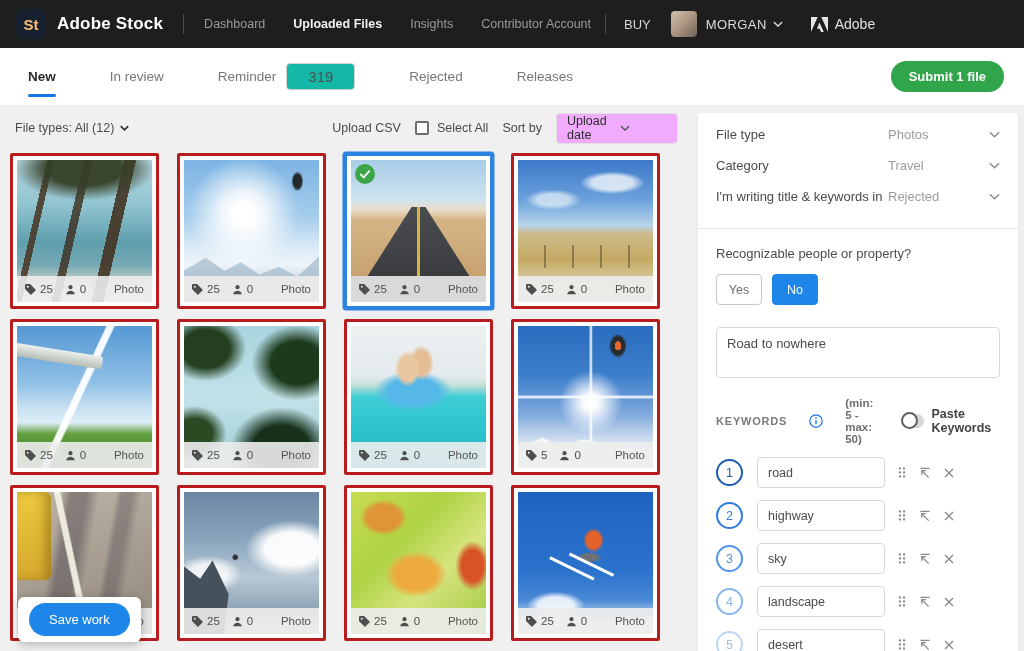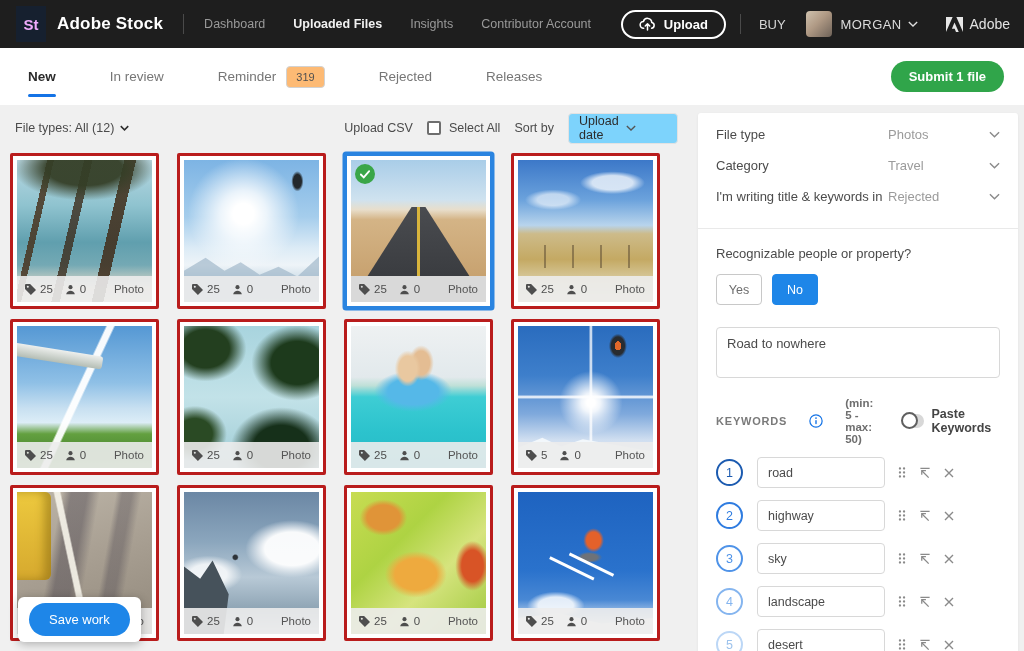--- a/index.html
+++ b/index.html
@@ -1,50 +1,50 @@
 <!DOCTYPE html>
 <html><head>
 <meta charset="utf-8">
 <style>
   * { margin:0; padding:0; box-sizing:border-box; }
   html,body { width:1024px; height:651px; overflow:hidden; }
   body { font-family:"Liberation Sans", sans-serif; background:#f0f0f0; position:relative; color:#4b4b4b; }
 
   
   .hdr { height:48px; background:#1e1e1e; display:flex; align-items:center; padding:0 14px 0 16px; }
-  .st-tile { width:30px; height:36px; background:#16202f; border-radius:0; color:#f0abfc; font-weight:bold; font-size:15px; display:flex; align-items:center; justify-content:center; }
+  .st-tile { width:30px; height:30px; background:#16202f; border-radius:6px; color:#fdba74; font-weight:bold; font-size:15px; display:flex; align-items:center; justify-content:center; }
   .brand { color:#fff; font-size:17px; font-weight:bold; margin-left:11px; letter-spacing:.2px; white-space:nowrap; }
   .vdiv { width:1px; height:20px; background:#4a4a4a; margin:0 20px; }
   .nav { display:flex; gap:28px; align-items:center; }
   .nav span { color:#9a9a9a; font-size:12.5px; cursor:pointer; white-space:nowrap; }
   .nav span.on { color:#f2f2f2; font-weight:bold; }
   .upload-btn { margin-left:auto; display:flex; align-items:center; gap:8px; border:2px solid #fff; border-radius:17px; padding:5px 16px; background:transparent; color:#fff; font-weight:bold; font-size:13px; cursor:pointer; font-family:inherit; }
   .buy { color:#d5d5d5; font-size:13px; margin:0 4px; cursor:pointer; }
   .avatar { width:26px; height:26px; border-radius:4px; margin-left:16px; background:linear-gradient(135deg,#cfc2ae 0%,#b09a85 45%,#6e6258 100%); }
   .uname { color:#dcdcdc; font-size:13px; letter-spacing:.4px; margin-left:9px; display:flex; align-items:center; gap:6px; cursor:pointer; white-space:nowrap; }
   .adobe { display:flex; align-items:center; gap:7px; color:#e3e3e3; font-size:14px; margin-left:28px; cursor:pointer; }
 
   
   .tabs { height:57px; background:#fff; display:flex; align-items:center; padding:0 12px 0 28px; }
   .tab { height:100%; display:flex; align-items:center; gap:10px; font-size:13.5px; color:#767676; margin-right:54px; position:relative; cursor:pointer; white-space:nowrap; }
   .tab.on { color:#2c2c2c; font-weight:bold; }
   .tab.on::after { content:""; position:absolute; left:0; right:0; bottom:8px; height:3px; background:#1473e6; border-radius:2px; }
-  .badge { border:1px solid #d2d2d2; border-radius:4px; padding:4px 9px; font-size:11px; color:#505050; font-weight:normal; background:#fdba74; }
+  .badge { border:1px solid #d2d2d2; border-radius:4px; padding:4px 21px; font-size:15px; color:#505050; font-weight:normal; background:#14b8a6; }
   .submit-btn { margin-left:auto; margin-right:8px; background:#30a54a; color:#fff; border:none; border-radius:16px; padding:8px 18px; font-size:13px; font-weight:bold; cursor:pointer; font-family:inherit; }
 
   
   .content { display:flex; height:546px; }
   .main { flex:1; padding-left:10px; }
   .filter-row { height:46px; display:flex; align-items:center; padding:0 6px 0 5px; font-size:12.5px; color:#4b4b4b; }
   .ftypes { display:flex; align-items:center; gap:6px; cursor:pointer; }
   .fr-right { margin-left:auto; display:flex; align-items:center; gap:14px; }
   .linklike { cursor:pointer; }
   .cbx { width:14px; height:14px; border:2px solid #6e6e6e; border-radius:2px; background:#fff; display:inline-block; cursor:pointer; }
   .selall { display:flex; align-items:center; gap:8px; }
-  .sort-dd { width:110px; height:31px; background:#7dd3fc; border:1px solid #e2e2e2; border-radius:4px; display:flex; align-items:center; padding:0 10px; gap:6px; cursor:pointer; }
+  .sort-dd { width:122px; height:31px; background:#f0abfc; border:1px solid #e2e2e2; border-radius:4px; display:flex; align-items:center; padding:0 10px; gap:6px; cursor:pointer; }
   .sort-dd span { flex:1; font-size:12.5px; color:#2c2c2c; }
 
   
   .grid { display:grid; grid-template-columns:repeat(4,149px); gap:10px 18px; padding-top:2px; }
   .thumb { width:149px; height:156px; background:#fff; border:3px solid #b91c1c; border-radius:2px; padding:4px; position:relative; cursor:pointer; }
   .thumb.selected { border-color:#2a84e0; box-shadow:0 0 0 1.5px #2a84e0; }
   .art { position:absolute; inset:4px; overflow:hidden; }
   .art::after, .art::before { content:""; position:absolute; }
   .meta { position:absolute; left:4px; right:4px; bottom:4px; height:26px; background:rgba(236,236,236,.9); display:flex; align-items:center; padding:0 8px; gap:12px; font-size:11.5px; color:#4e4e4e; }
   .mi { display:flex; align-items:center; gap:4px; }
@@ -158,29 +158,20 @@
 <div class="hdr">
   <div class="st-tile">St</div>
   <div class="brand">Adobe Stock</div>
   <div class="vdiv"></div>
   <div class="nav">
     <span>Dashboard</span>
     <span class="on">Uploaded Files</span>
     <span>Insights</span>
     <span>Contributor Account</span>
   </div>
-  <button class="upload-btn">
-    <span style="display:flex">
-      <svg width="17" height="14" viewBox="0 0 20 16" fill="none" stroke="#fff" stroke-width="1.8" stroke-linecap="round" stroke-linejoin="round">
-          <path d="M5.5 13a4 4 0 0 1-.3-8A5 5 0 0 1 15 6.1 3.5 3.5 0 0 1 14.8 13"></path>
-          <path d="M10 15V8.2M7.4 10.4 10 7.8l2.6 2.6"></path>
-        </svg>
-    </span>
-    <span>Upload</span>
-  </button>
   <div class="vdiv" style="margin:0 14px;"></div>
   <span class="buy">BUY</span>
   <div class="avatar"></div>
   <span class="uname">
     <span>MORGAN</span>
     <span style="display:flex">
         <svg width="10" height="6" viewBox="0 0 12 7">
           <path d="M1 1l5 5 5-5" fill="none" stroke="#ddd" stroke-width="1.6"></path>
         </svg>
       </span>

